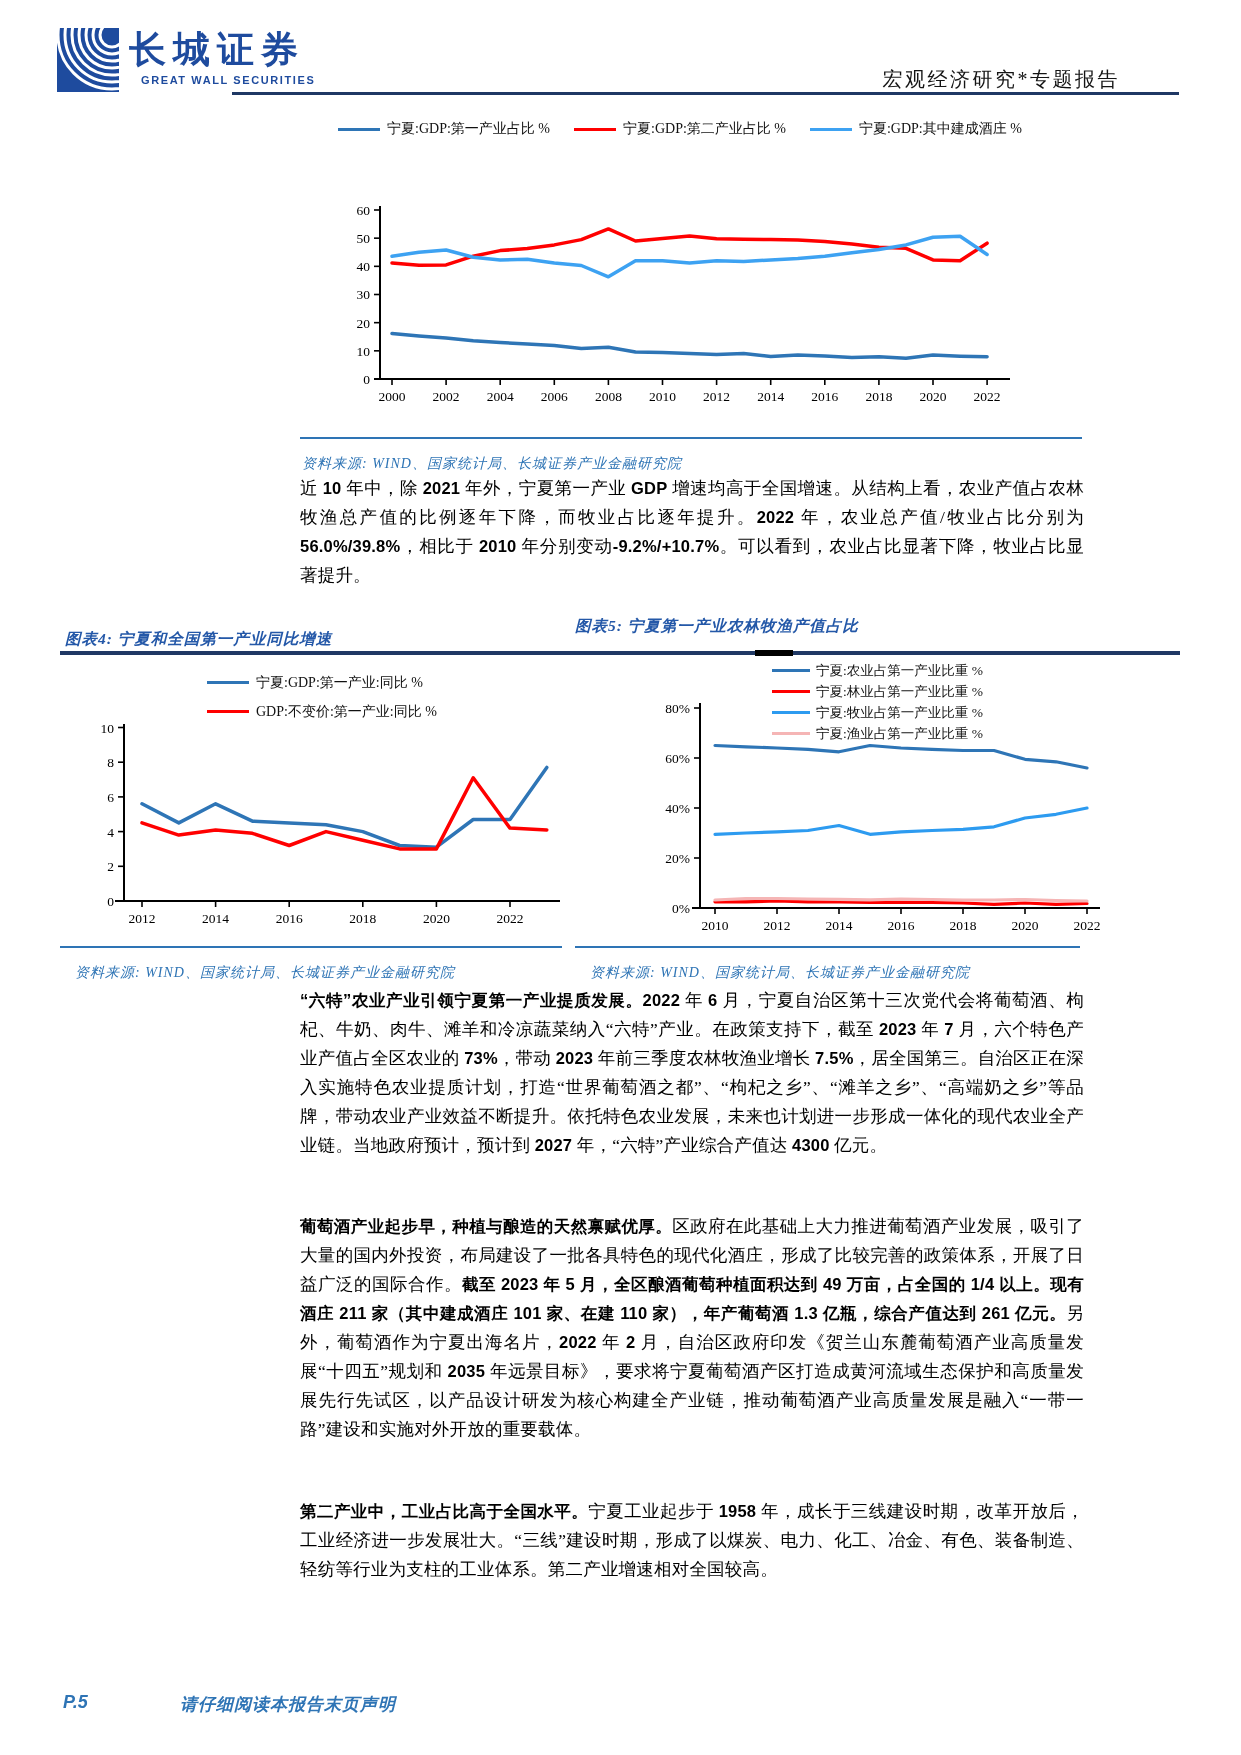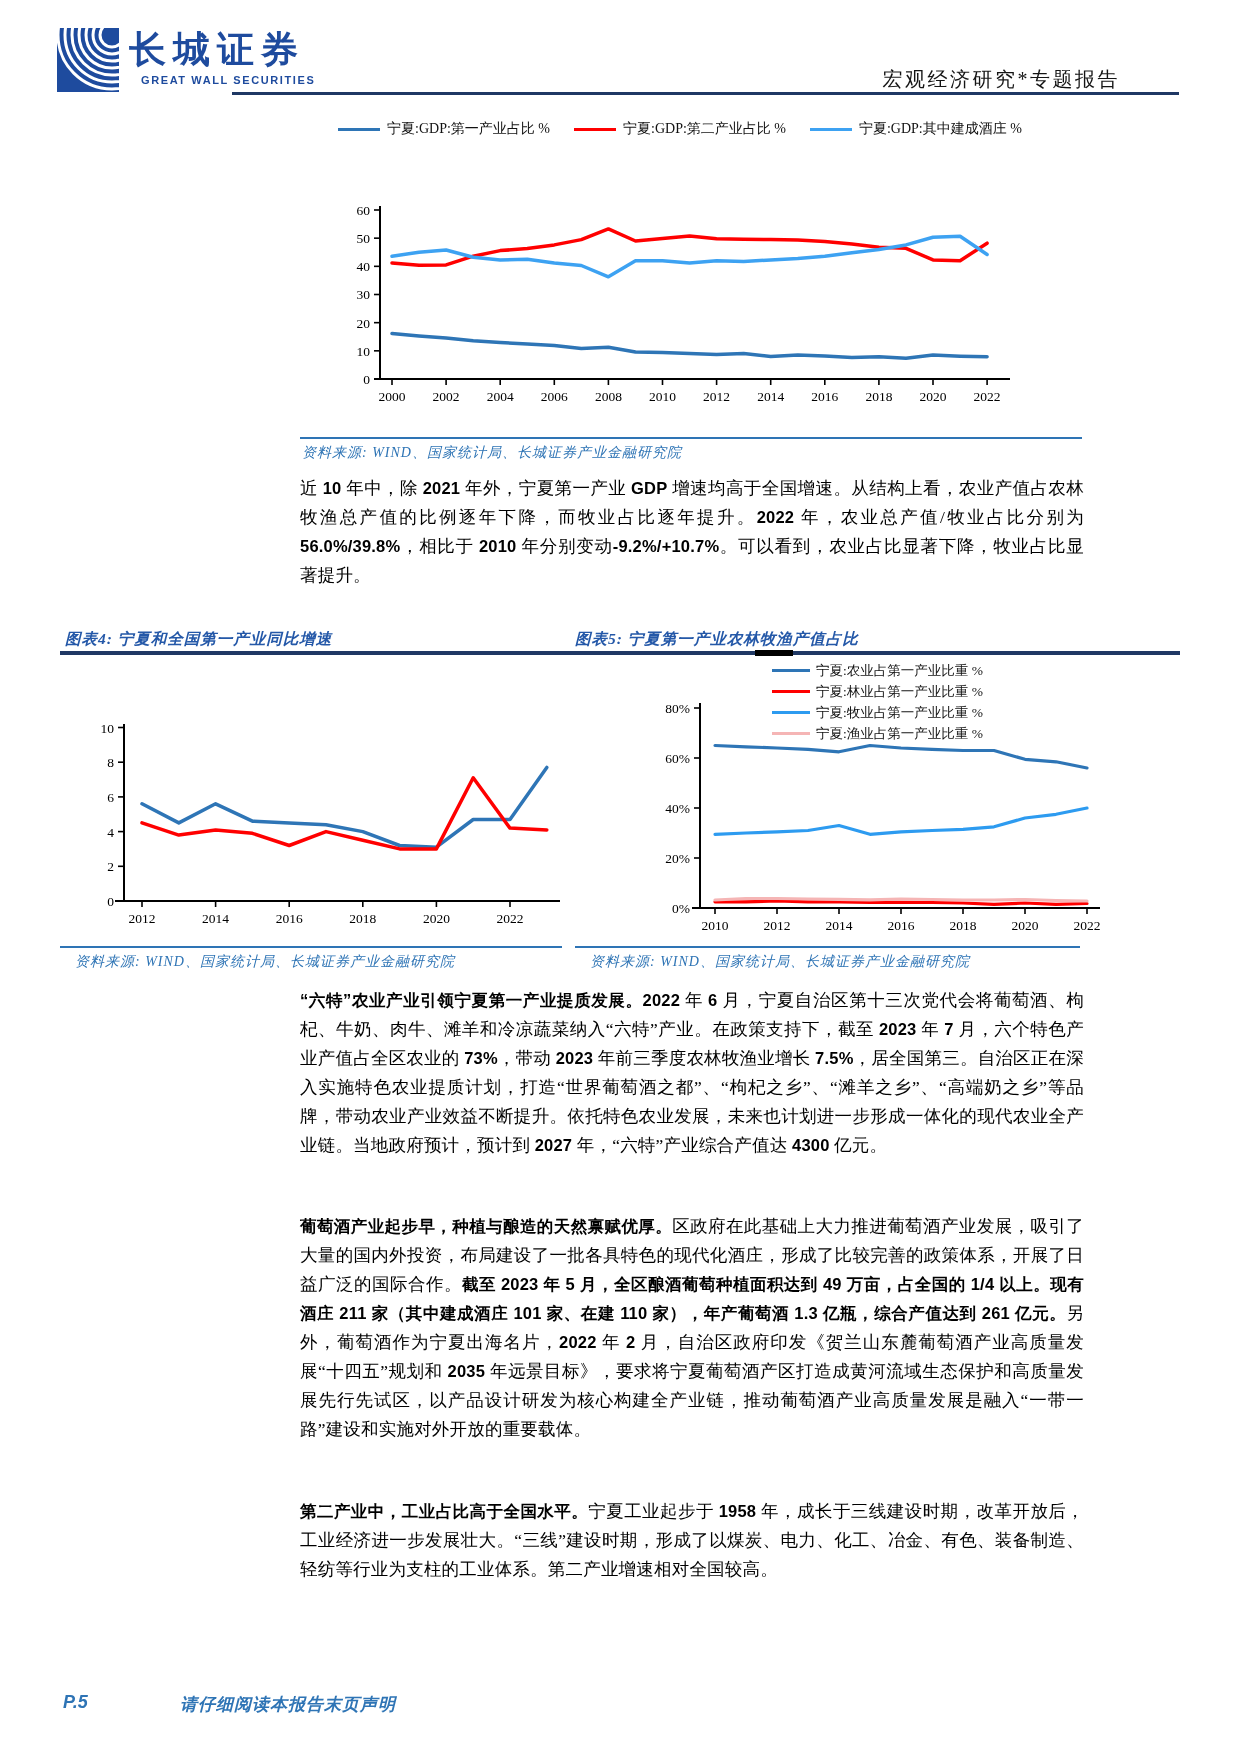--- a/index.html
+++ b/index.html
@@ -31,32 +31,32 @@
   #legend2 .legend-swatch { width:38px; margin-right:6px; }
 
   
   .chart { position:absolute; }
   #chartA { left:330px; top:170px; }
   #chartB { left:65px;  top:648px; }
   #chartC { left:600px; top:645px; }
 
   
   .fig-rule { position:absolute; height:2px; background:#2E74B5; }
-  .src-note { position:absolute; font-size:14px; font-style:italic; color:#2E74B5; letter-spacing:1px; }
+  .src-note { position:absolute; font-size:14px; font-style:italic; color:#2E74B5; letter-spacing:1px;margin-top:11px; }
   #ruleTop  { left:300px; top:437px; width:782px; }
   #srcTop   { left:302px; top:444px; }
   #ruleL    { left:60px;  top:946px; width:502px; }
   #srcL     { left:75px;  top:953px; }
   #ruleR    { left:575px; top:946px; width:505px; }
   #srcR     { left:590px; top:953px; }
 
   
   .fig-title { position:absolute; font-size:15.5px; font-weight:bold; font-style:italic; color:#2458A8; letter-spacing:1px; }
   #figTitle4 { left:65px;  top:629px; }
-  #figTitle5 { left:575px; top:629px; }
+  #figTitle5 { left:575px; top:616px; }
   .title-bar { position:absolute; left:60px; top:651px; width:1120px; height:4px; background:#1F3864; }
   .title-bar-black { position:absolute; left:755px; top:650px; width:38px; height:6px; background:#000; }
 
   
   .para { position:absolute; left:300px; width:784px; font-size:17.5px; line-height:29px;
           text-align:justify; letter-spacing:0.2px; color:#000; }
   .para .b { font-weight:bold; font-family:"Liberation Sans", sans-serif; font-size:16.5px; }
   #p0 { top:474px; }
   #p1 { top:986px; }
   #p2 { top:1212px; }
@@ -188,20 +188,30 @@
       <text x="224.2" y="275" text-anchor="middle" font-size="13.5" font-family="&quot;Liberation Serif&quot;, serif" fill="#000">2016</text>
       <line x1="297.79999999999995" y1="253" x2="297.79999999999995" y2="259" stroke="#000" stroke-width="1.6"></line>
       <text x="297.79999999999995" y="275" text-anchor="middle" font-size="13.5" font-family="&quot;Liberation Serif&quot;, serif" fill="#000">2018</text>
       <line x1="371.4" y1="253" x2="371.4" y2="259" stroke="#000" stroke-width="1.6"></line>
       <text x="371.4" y="275" text-anchor="middle" font-size="13.5" font-family="&quot;Liberation Serif&quot;, serif" fill="#000">2020</text>
       <line x1="445" y1="253" x2="445" y2="259" stroke="#000" stroke-width="1.6"></line>
       <text x="445" y="275" text-anchor="middle" font-size="13.5" font-family="&quot;Liberation Serif&quot;, serif" fill="#000">2022</text>
       <polyline points="77.0,155.8 113.8,174.9 150.6,155.8 187.4,173.2 224.2,174.9 261.0,176.7 297.8,183.6 334.6,197.5 371.4,199.2 408.2,171.5 445.0,171.5 481.8,119.4" fill="none" stroke="#2E75B6" stroke-width="3.5" stroke-linejoin="round" stroke-linecap="round"></polyline>
       <polyline points="77.0,174.9 113.8,187.1 150.6,181.9 187.4,185.3 224.2,197.5 261.0,183.6 297.8,192.3 334.6,200.9 371.4,200.9 408.2,129.8 445.0,180.1 481.8,181.9" fill="none" stroke="#FF0000" stroke-width="3.5" stroke-linejoin="round" stroke-linecap="round"></polyline>
     </svg>
+  <div id="legend1" class="legend-v">
+      <div class="legend-row">
+        <span class="legend-swatch" style="background: rgb(46, 117, 182);"></span>
+        <span>宁夏:GDP:第一产业:同比 %</span>
+      </div>
+      <div class="legend-row">
+        <span class="legend-swatch" style="background: rgb(255, 0, 0);"></span>
+        <span>GDP:不变价:第一产业:同比 %</span>
+      </div>
+    </div>
 
   <svg id="chartC" class="chart" width="520" height="310">
       <line x1="100" y1="58" x2="100" y2="263" stroke="#000" stroke-width="2"></line>
       <line x1="92" y1="263" x2="500" y2="263" stroke="#000" stroke-width="2"></line>
       <line x1="94" y1="263" x2="100" y2="263" stroke="#000" stroke-width="1.6"></line>
       <text x="90" y="268" text-anchor="end" font-size="13.5" font-family="&quot;Liberation Serif&quot;, serif" fill="#000">0%</text>
       <line x1="94" y1="213" x2="100" y2="213" stroke="#000" stroke-width="1.6"></line>
       <text x="90" y="218" text-anchor="end" font-size="13.5" font-family="&quot;Liberation Serif&quot;, serif" fill="#000">20%</text>
       <line x1="94" y1="163" x2="100" y2="163" stroke="#000" stroke-width="1.6"></line>
       <text x="90" y="168" text-anchor="end" font-size="13.5" font-family="&quot;Liberation Serif&quot;, serif" fill="#000">40%</text>

